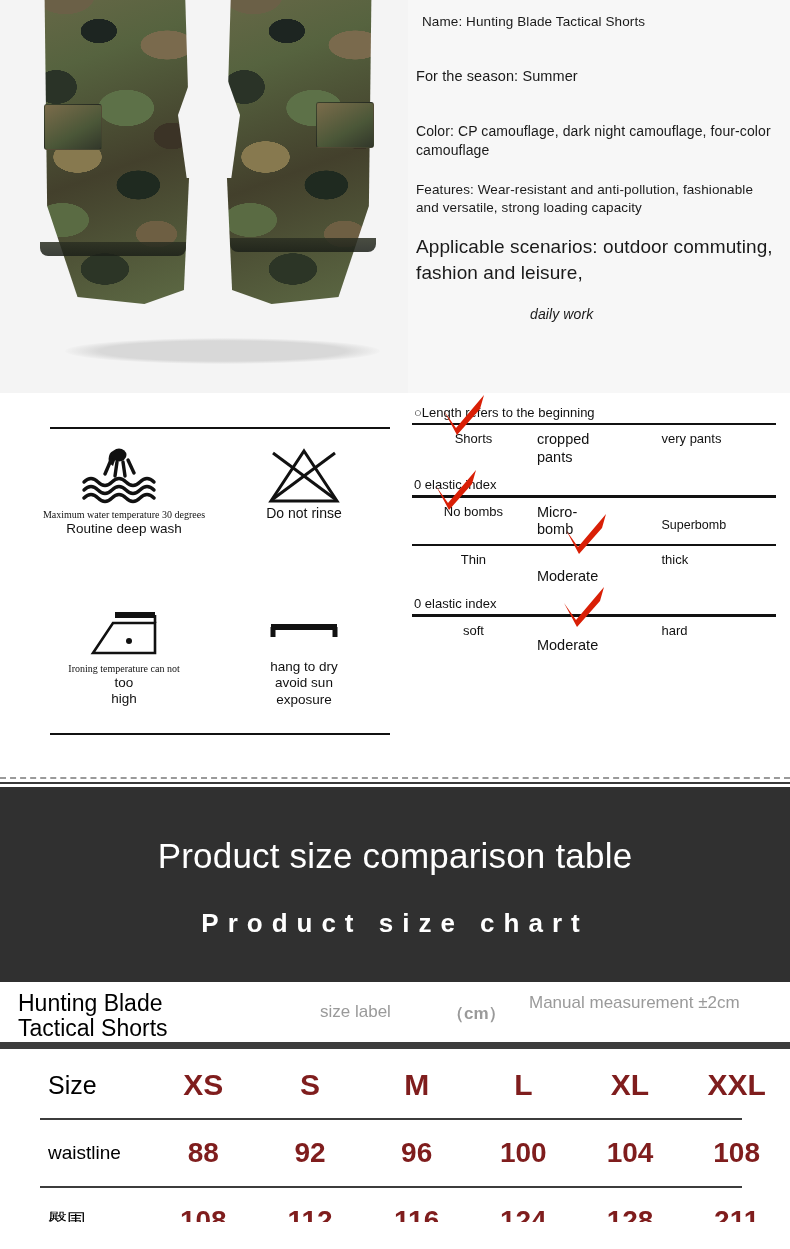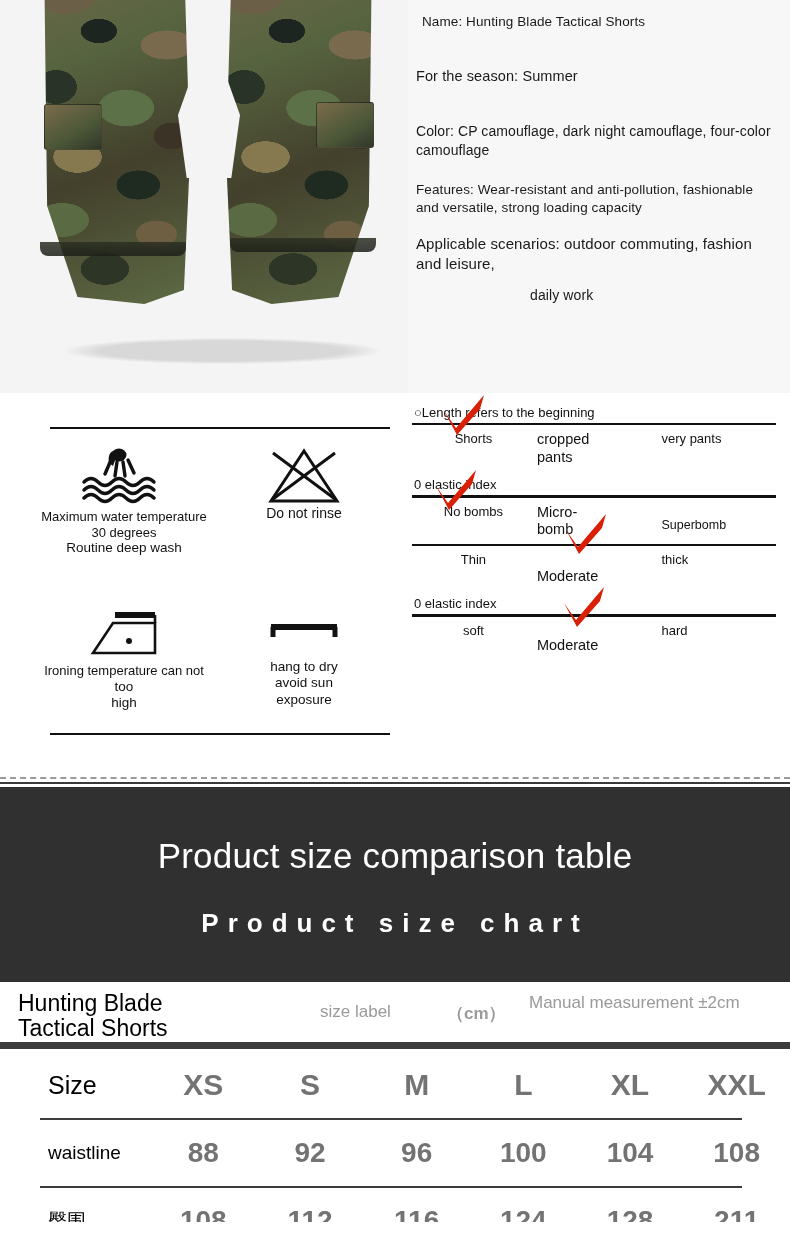--- a/index.html
+++ b/index.html
@@ -91,43 +91,43 @@
     box-sizing:border-box;
   }
   .desc-line{
     font-size:13.5px;line-height:1.33;color:#1a1a1a;
     margin:0 0 4px 0;letter-spacing:.1px;
   }
   .d-name{margin-top:3px;margin-left:6px;}
   .d-season{margin-top:36px;font-size:14.5px;}
   .d-color{margin-top:36px;font-size:14px;}
   .d-features{margin-top:22px;font-size:13.5px;}
-  .d-scenarios{margin-top:17px;font-size:15px;}
-  .d-daily{margin-top:12px;margin-left:114px;font-size:14px;}
+  .d-scenarios{margin-top:17px;font-size:19px;}
+  .d-daily{margin-top:20px;margin-left:114px;font-size:14px;font-style:italic;}
 
   
   .middle-section{
     position:relative;width:790px;height:382px;background:#fff;display:flex;
   }
   .care-panel{
     position:relative;width:408px;height:382px;box-sizing:border-box;
     padding:0 18px;
   }
   .care-rule{
     position:absolute;left:50px;width:340px;height:2px;background:#111;
   }
   .care-rule.top{top:34px;}
   .care-rule.bottom{top:340px;}
   .care-grid{
     position:absolute;left:34px;top:44px;width:360px;
     display:grid;grid-template-columns:1fr 1fr;grid-template-rows:auto auto;
   }
   .care-cell{position:relative;text-align:center;padding-top:6px;height:148px;}
   .care-icon{height:62px;display:flex;align-items:flex-end;justify-content:center;}
-  .care-sub{font-size:13px;line-height:1.2;color:#111;margin-top:4px;}
+  .care-sub{font-size:10px;line-height:1.2;color:#111;margin-top:4px;font-family:Liberation Serif, serif;}
   .care-main{font-size:13.5px;line-height:1.22;color:#111;}
   .care-main.big{font-size:14px;}
 
   
   .attr-panel{
     position:relative;width:382px;height:382px;box-sizing:border-box;
     padding:8px 14px 0 4px;
   }
   .attr-head{
     font-size:13px;line-height:1.22;color:#111;margin:4px 0 2px 2px;
@@ -205,21 +205,21 @@
     display:grid;
     grid-template-columns:150px 1fr 1fr 1fr 1fr 1fr 1fr;
     align-items:center;
     height:66px;
   }
   .sc-row .lbl{
     font-size:25px;color:#000;padding-left:48px;
   }
   .sc-row .lbl.small{font-size:19px;}
   .sc-row .val{
-    font-size:28px;font-weight:700;text-align:center;color:#737373;
+    font-size:28px;font-weight:700;text-align:center;color:#7f1d1d;
   }
   .sc-row .val.hdr{font-size:30px;font-weight:700;}
   .sc-divider{
     height:2px;background:#3c3c3c;margin:0 48px 0 40px;
   }
   .sc-cut{overflow:hidden;height:34px;}
 </style>
 </head>
 <body>
 

